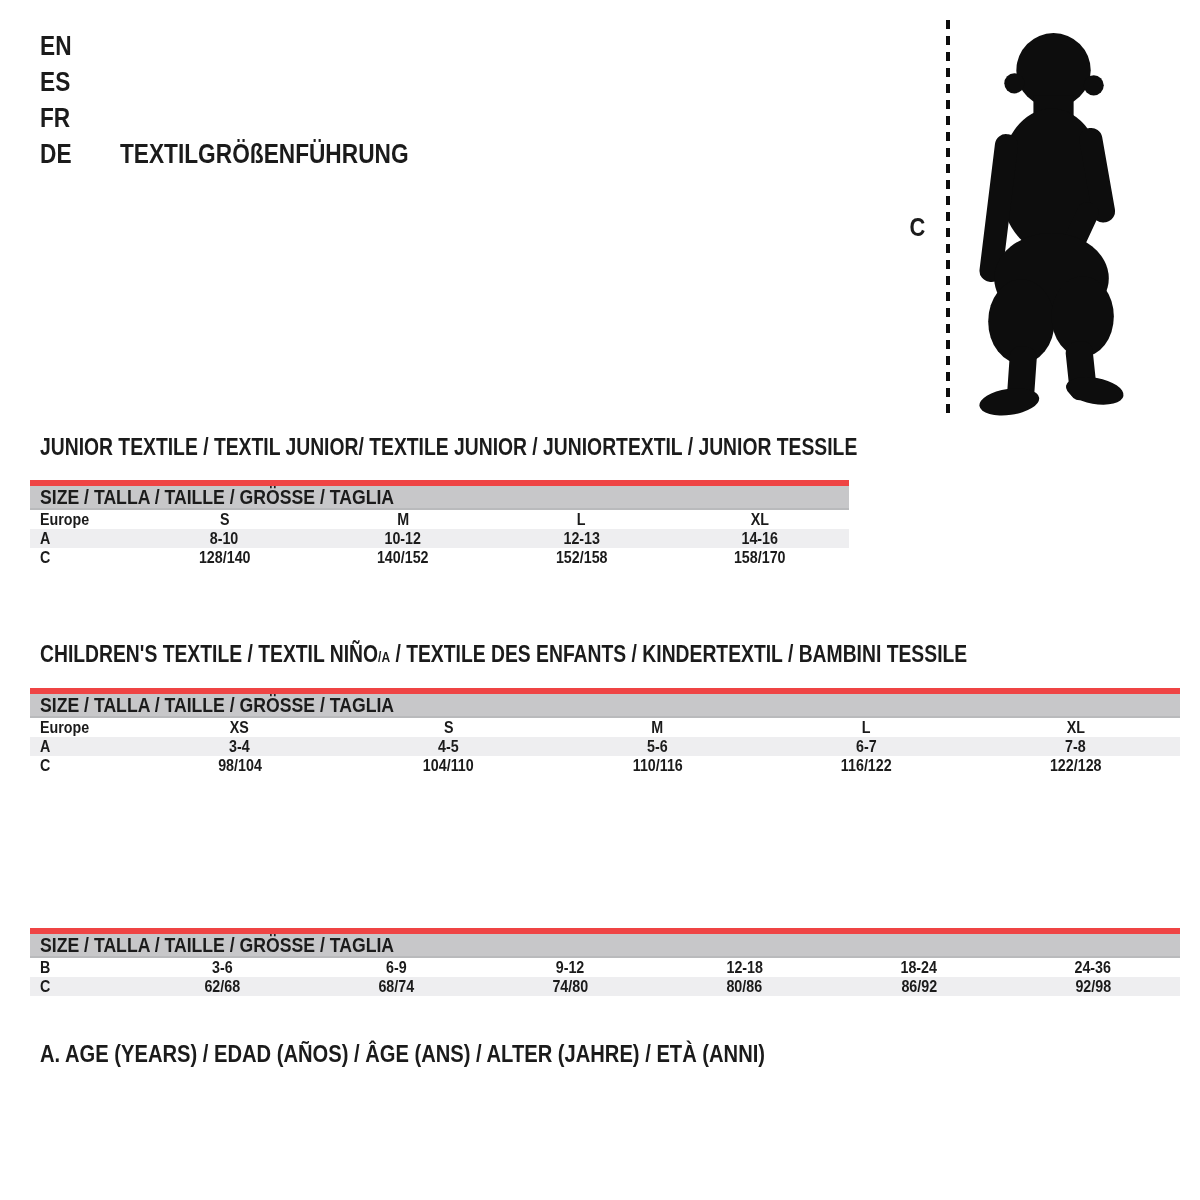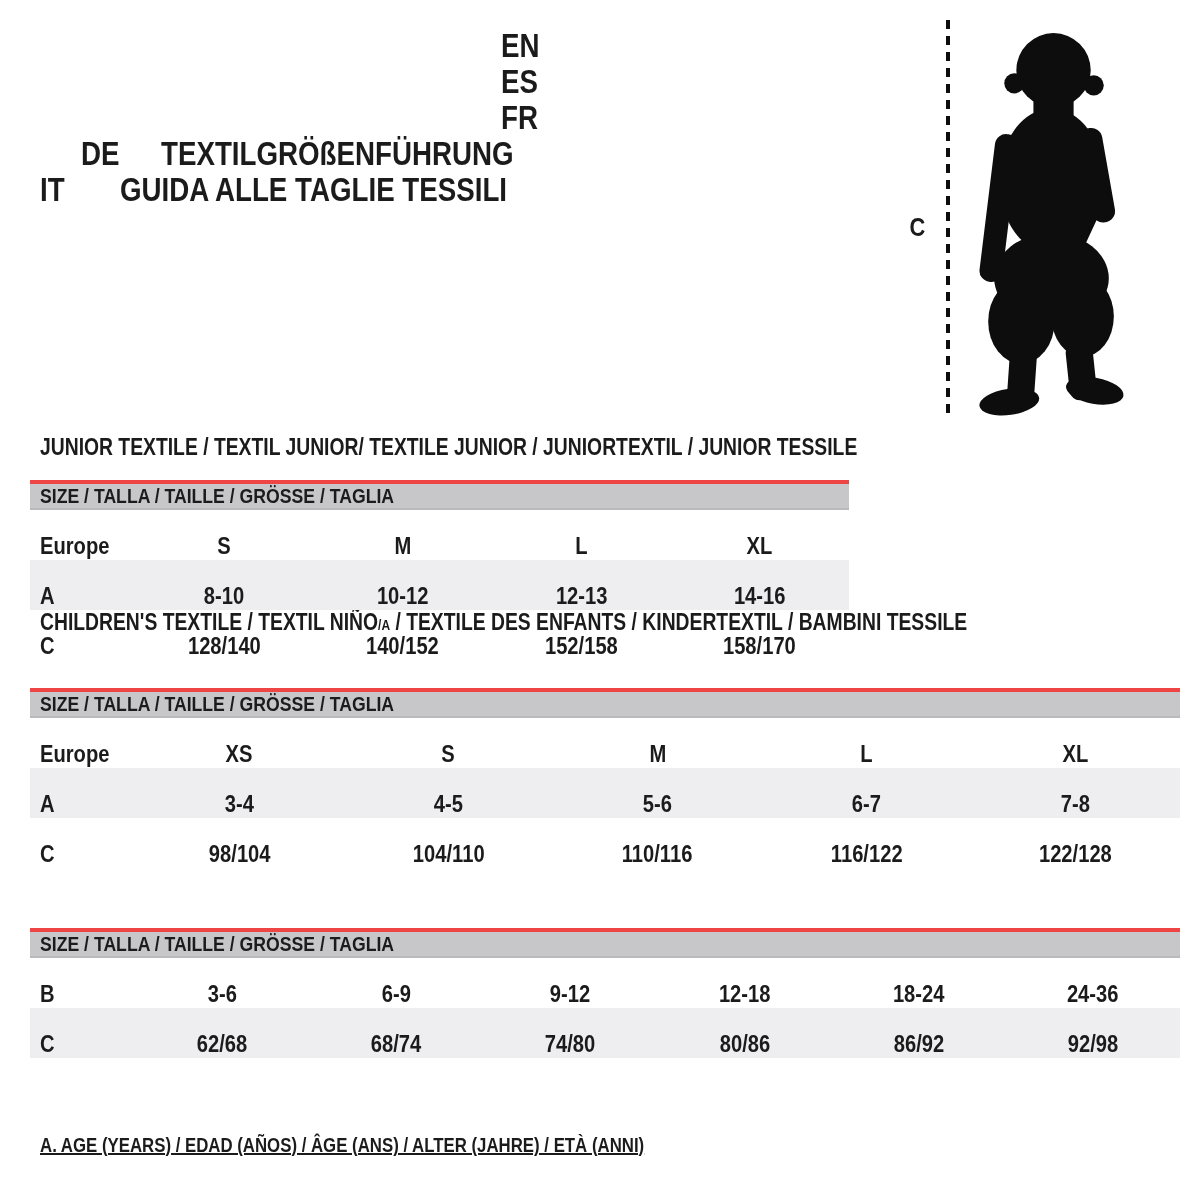--- a/index.html
+++ b/index.html
@@ -10,78 +10,74 @@
     font-weight:700;
     color:var(--text,#1b1b1b);
   }
   
   .cond  { display:inline-block; transform:scaleX(0.84); transform-origin:0 50%; white-space:nowrap; }
   .ccond { display:inline-block; transform:scaleX(0.84); transform-origin:50% 50%; white-space:nowrap; }
   .sub   { font-size:0.62em; }
 
   
   .langs { position:absolute; left:40px; top:28px; }
-  .lang-row { display:flex; height:36px; align-items:center; font-size:33px;justify-content:flex-end; }
+  .lang-row { display:flex; height:36px; align-items:center; font-size:27px; }
   .lang-code { width:80px; }
 
   
   .figure { position:absolute; left:900px; top:12px; width:260px; height:415px; }
   .c-label { position:absolute; left:8px; top:200px; font-size:26px; }
   .dash-line {
     position:absolute; left:46px; top:8px; width:4px; height:400px;
     background:repeating-linear-gradient(to bottom, var(--fig,#0d0d0d) 0 9px, transparent 9px 16px);
   }
   .toddler { position:absolute; left:60px; top:3px; }
   .toddler * { fill:var(--fig,#0d0d0d); }
 
   
   .sec-title { position:absolute; left:40px; font-size:23px; line-height:34px; }
   #title-0 { top:430px; }
-  #title-1 { top:605px; }
+  #title-1 { top:637px; }
   #title-2 { top:844px; line-height:36px; }
 
   
   .table { position:absolute; left:30px; }
   #table-0 { top:480px; width:819px; }
   #table-1 { top:688px; width:1150px; }
   #table-2 { top:928px; width:1150px; }
   .t-bar {
     height:30px; background:var(--bar,#c7c7c9);
-    border-top:4px solid #ef4444; border-bottom:2px solid #b9babc;
+    border-top:6px solid #ef4444; border-bottom:2px solid #b9babc;
     display:flex; align-items:center; padding-left:10px; font-size:21px;
   }
-  .t-row { display:flex; align-items:flex-end; height:50px; font-size:24px; }
+  .t-row { display:flex; align-items:center; height:19px; font-size:17px; }
   .t-row.shade { background:var(--shade,#eeeef0); }
   .t-label { width:105px; padding-left:10px; }
   .t-cell { flex:1; text-align:center; }
 
   
-  .legend { position:absolute; left:40px; top:1128px; font-size:20px;text-decoration:underline; }
+  .legend { position:absolute; left:40px; top:1036px; font-size:24px; }
   .legend-line { height:35px; display:flex; align-items:center; }
 </style>
 </head>
 <body style="--text: #1b1b1b; --bar: #c7c7c9; --shade: #eeeef0; --fig: #0d0d0d;">
 
 <div class="langs">
     <div class="lang-row">
       <span class="lang-code"><span class="cond">EN</span></span>
     </div>
     <div class="lang-row">
       <span class="lang-code"><span class="cond">ES</span></span>
     </div>
     <div class="lang-row">
       <span class="lang-code"><span class="cond">FR</span></span>
     </div>
     <div class="lang-row">
       <span class="lang-code"><span class="cond">DE</span></span>
       <span><span class="cond">TEXTILGRÖßENFÜHRUNG</span></span>
-    </div>
-    <div class="lang-row">
-      <span class="lang-code"><span class="cond">IT</span></span>
-      <span><span class="cond">GUIDA ALLE TAGLIE TESSILI</span></span>
     </div>
   </div>
 
 <div class="figure">
   <span class="c-label"><span class="ccond">C</span></span>
   <div class="dash-line"></div>
   <svg class="toddler" width="178" height="402" viewBox="0 0 175 400" aria-hidden="true">
     <circle cx="92" cy="55" r="37"></circle>
     <circle cx="53" cy="68" r="10"></circle>
     <circle cx="132" cy="70" r="10"></circle>

